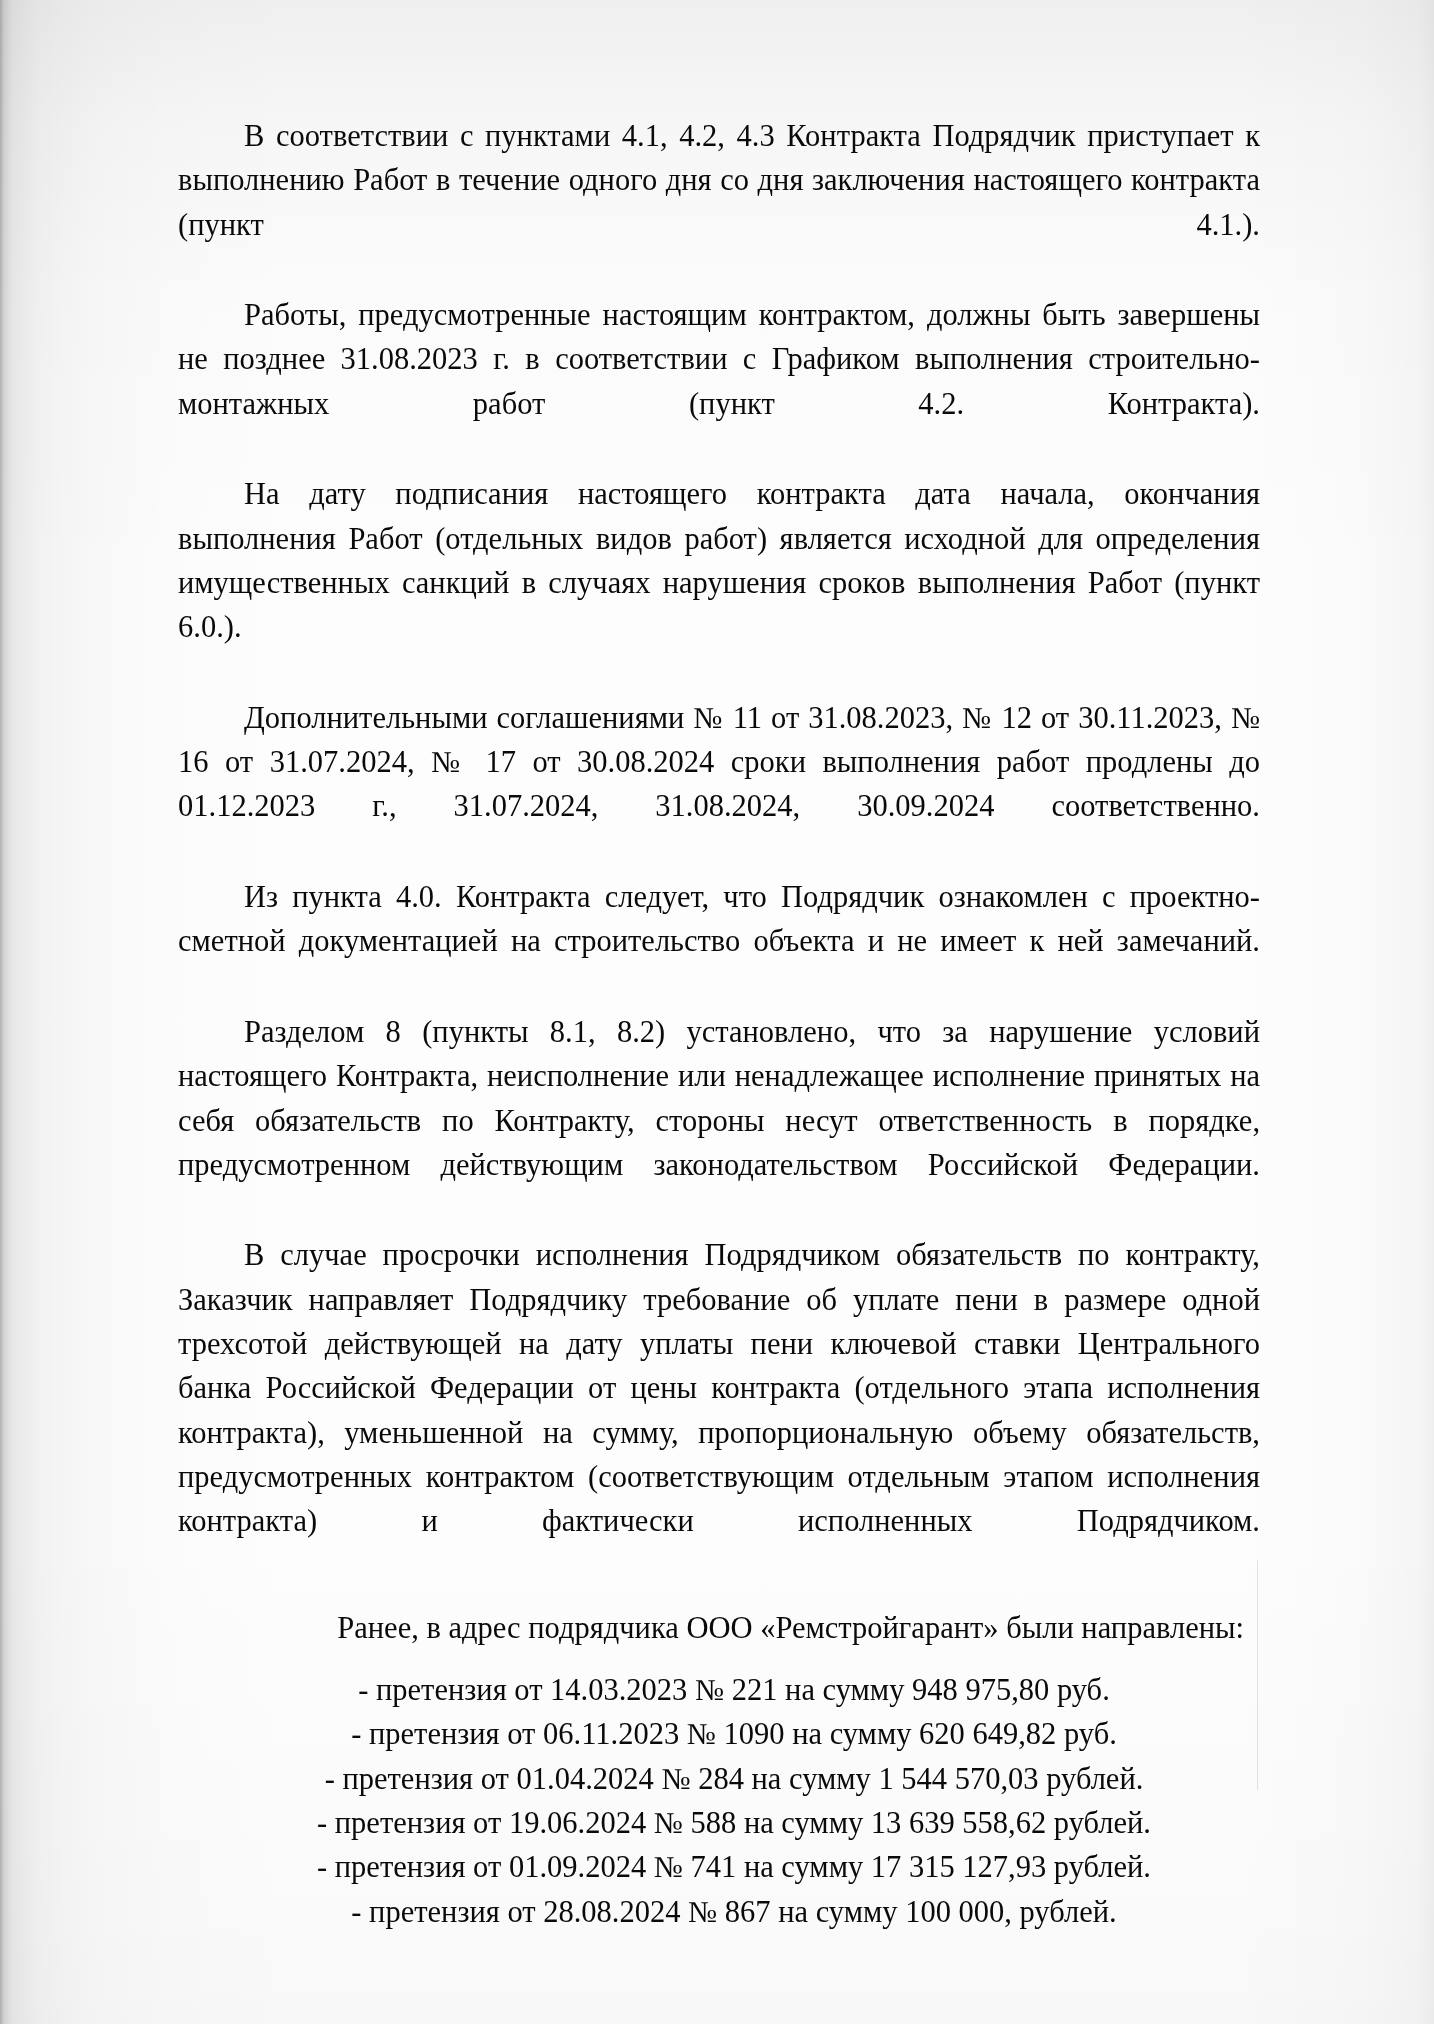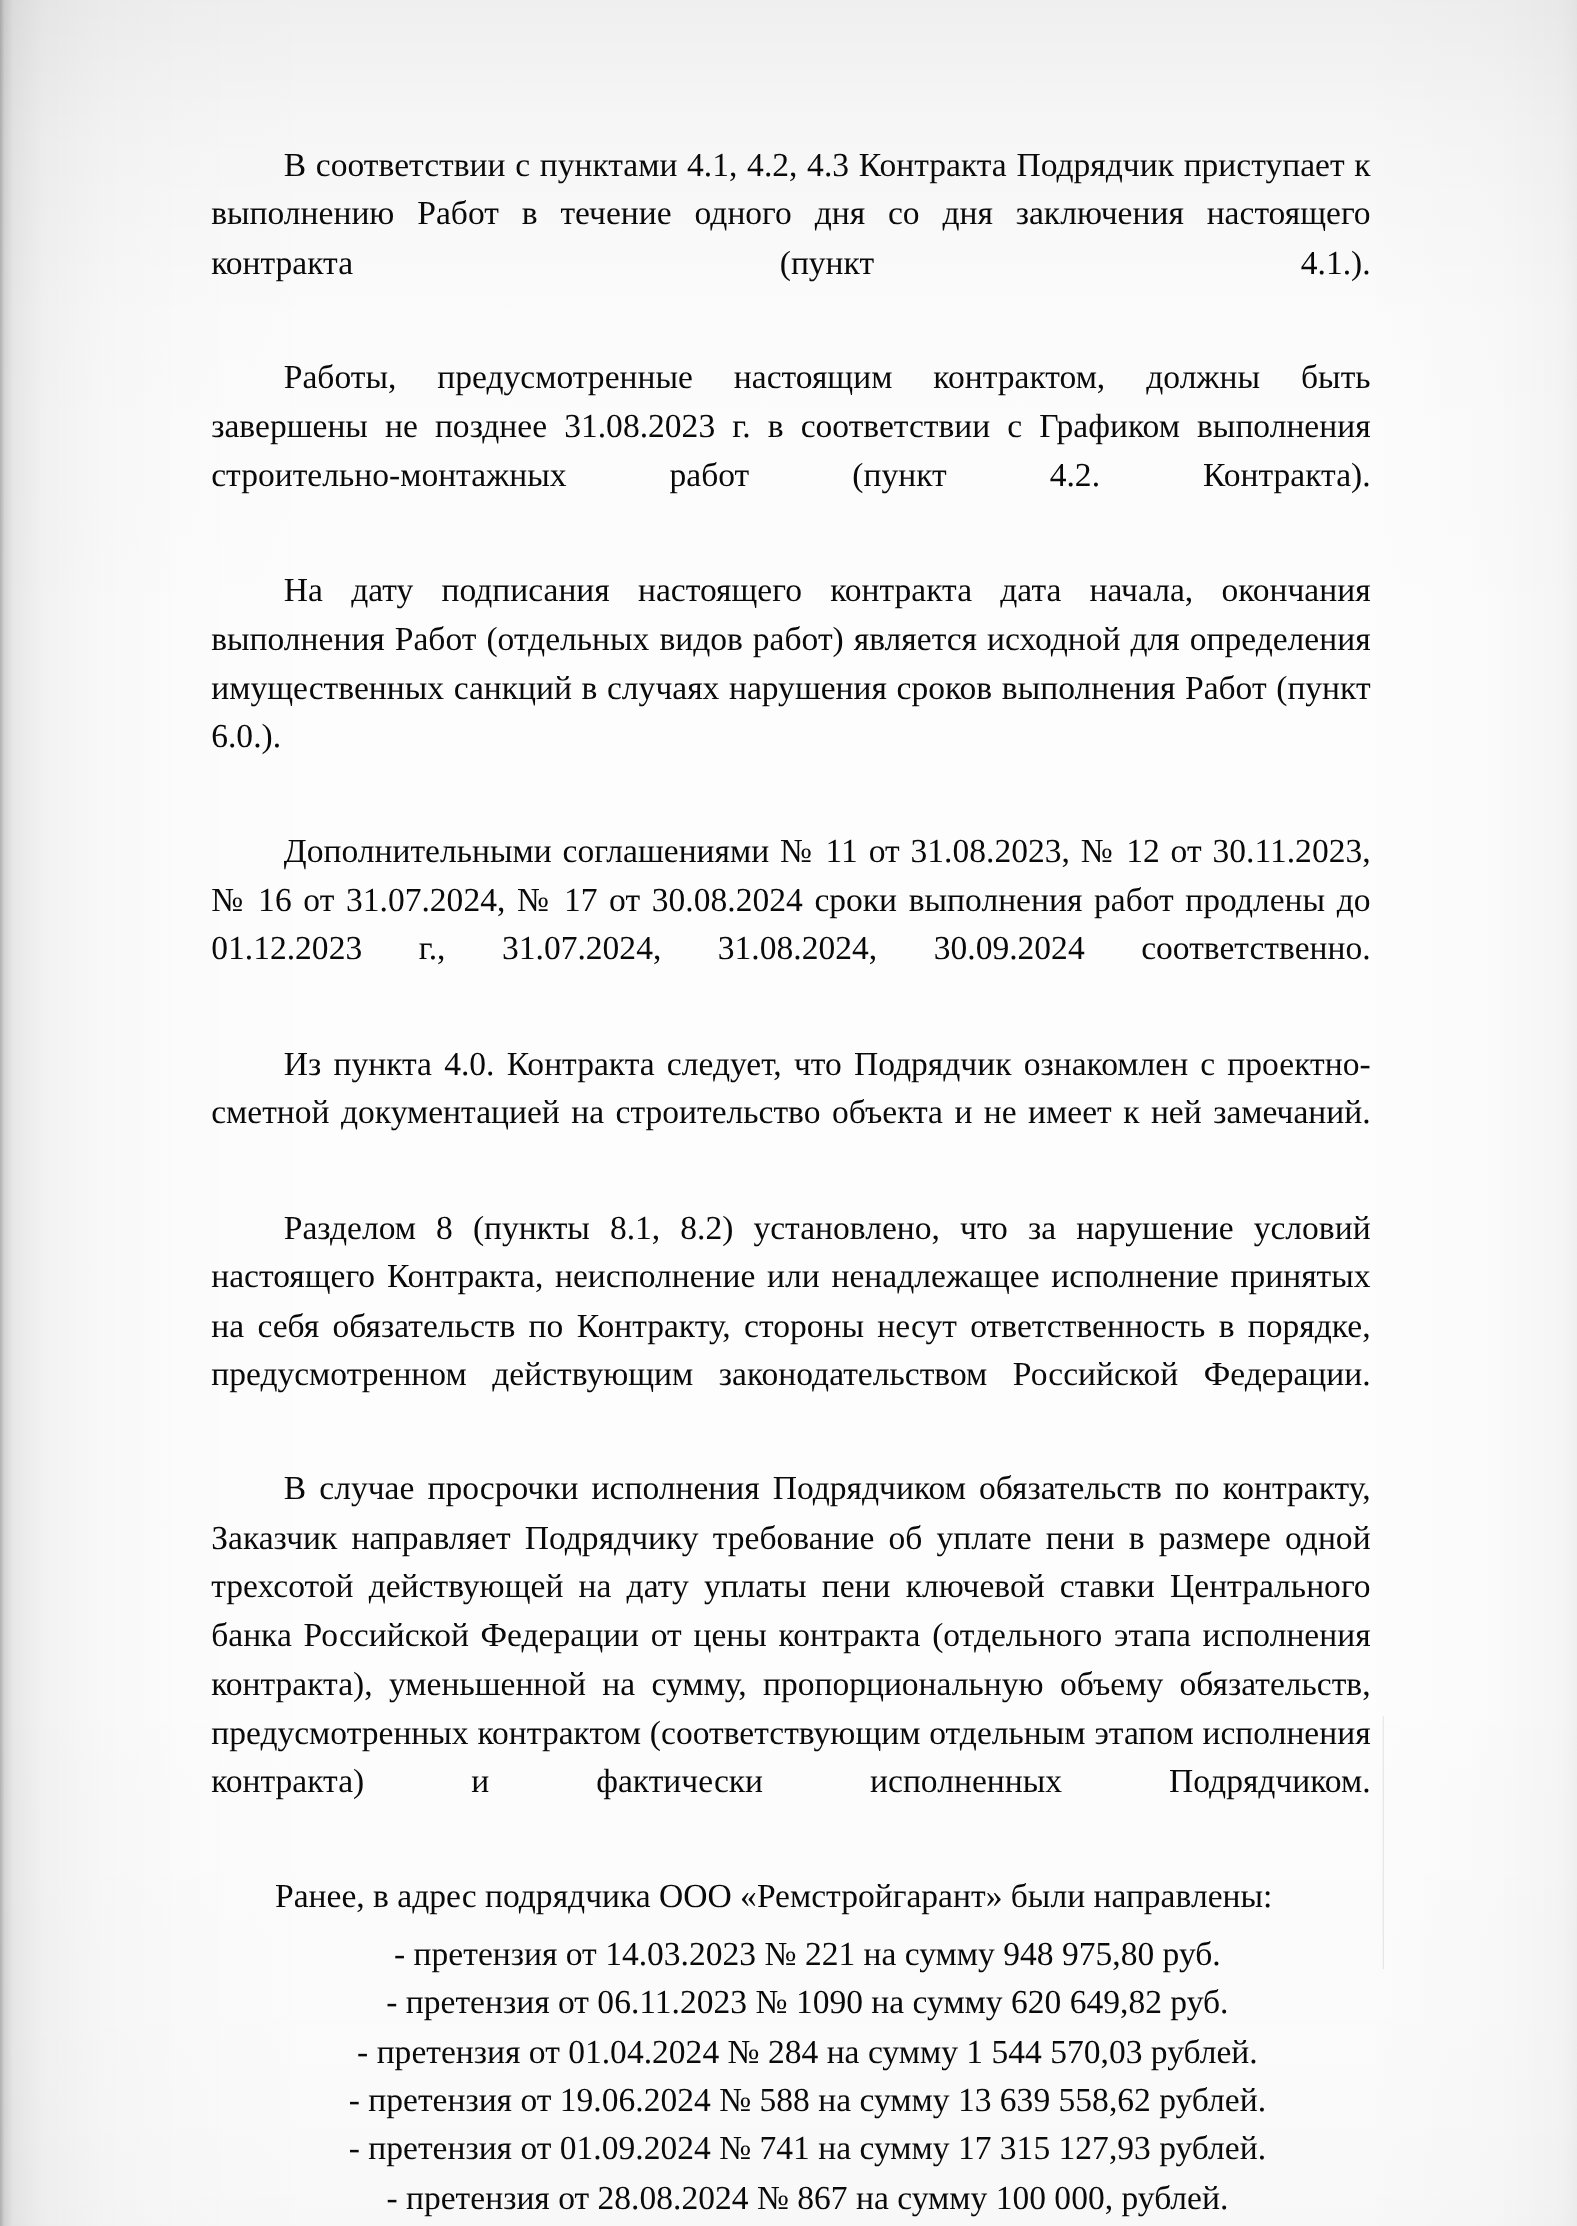--- a/index.html
+++ b/index.html
@@ -60,21 +60,21 @@
     width: 1086px;
     color: #0a0a0a;
     font-size: 30.5px;
     line-height: 44.3px;
     text-align: justify;
     text-justify: inter-word;
     -webkit-font-smoothing: antialiased;
   }
 
   .para {
-    margin: 16px;
+    margin: 2px;
     text-indent: 66px;
     text-align: justify;
   }
   .para:last-of-type { text-align: left; }
 
   
   .para::after {
     content: "";
     display: inline-block;
     width: 100%;
@@ -85,23 +85,23 @@
     margin: 0;
     padding: 0;
   }
   .claim-item {
     margin: 0;
     text-align: center;
     text-indent: 30px;
     white-space: nowrap;
   }
   .intro-line {
-    margin: 8px;
+    margin: 18px;
     text-indent: 66px;
-    text-align: left;
+    text-align: right;
   }
 </style>
 </head>
 <body>
 
 <div id="page">
   <div id="scan-seam"></div>
 
   <div id="text-block">
 

